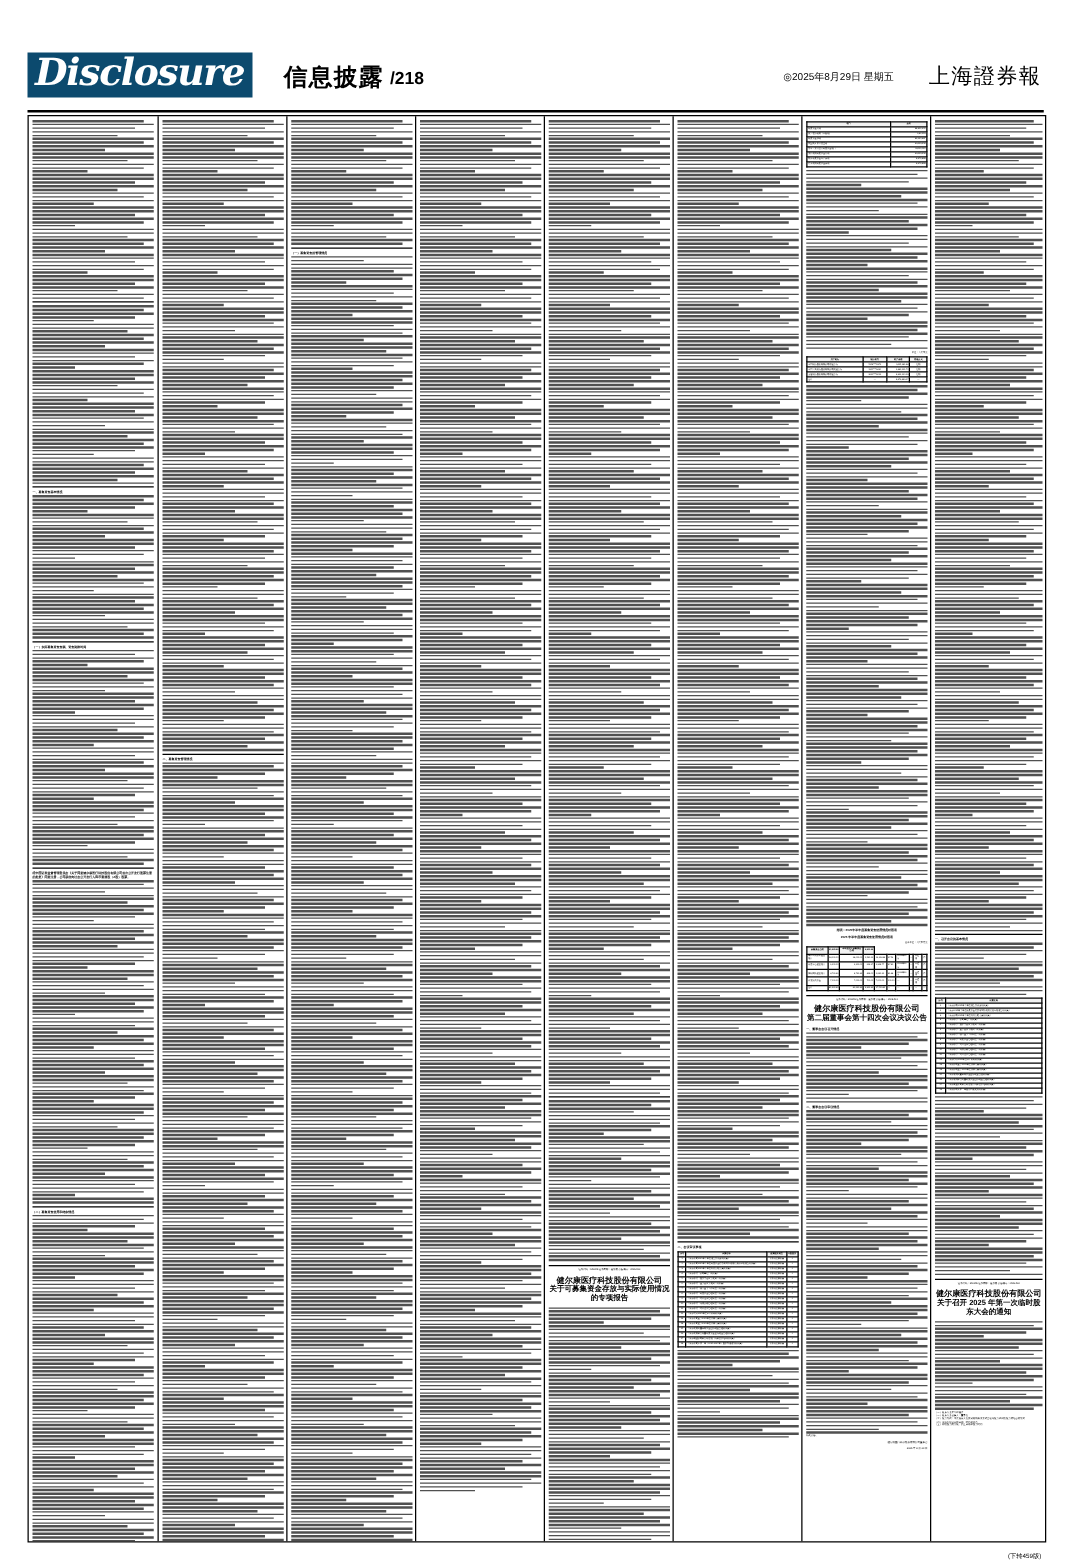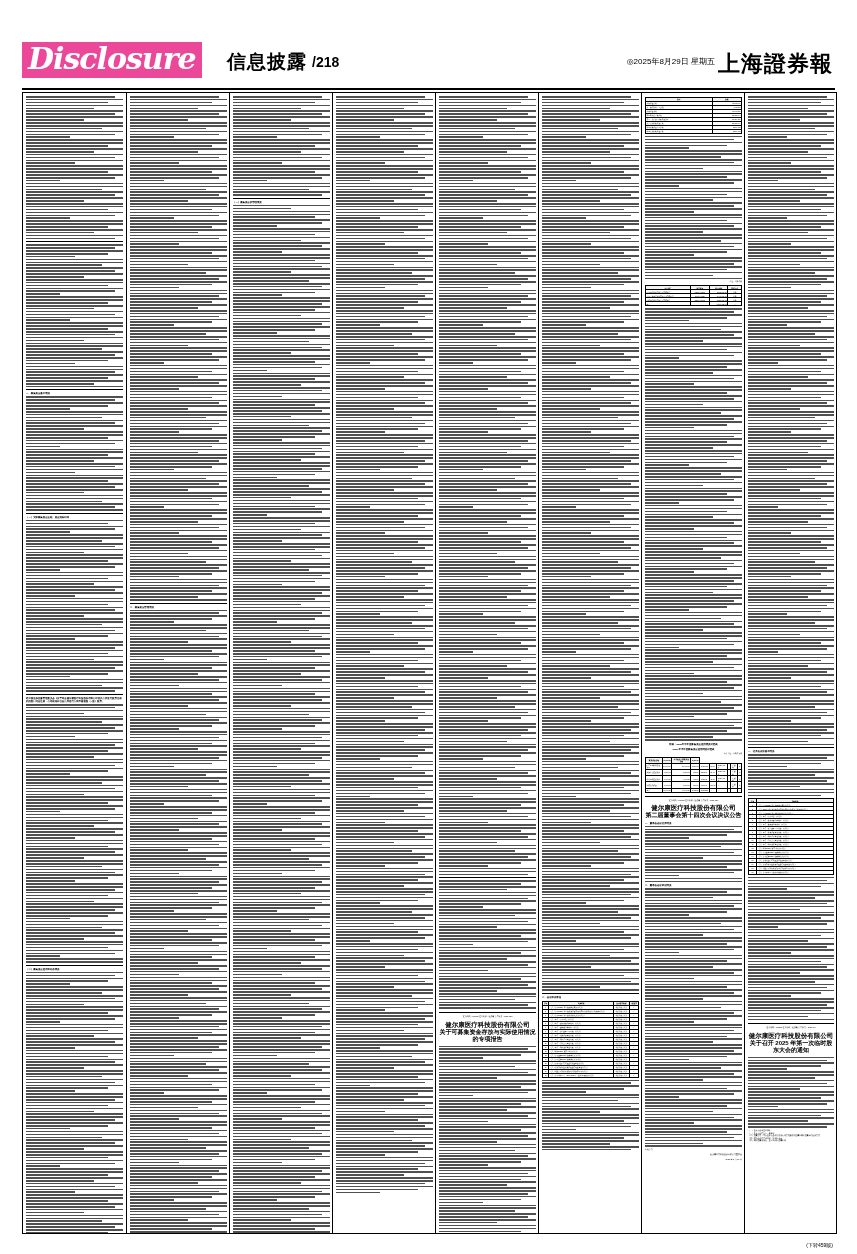--- a/index.html
+++ b/index.html
@@ -2,25 +2,25 @@
 <html><head>
 <meta charset="utf-8">
 <style>
   html,body{margin:0;padding:0;background:#fff;}
   body{width:857px;height:1254px;font-family:"Liberation Sans","DejaVu Sans",sans-serif;color:#000;overflow:hidden;}
   .page{position:relative;width:857px;height:1254px;background:#fff;}
 
   
   .masthead{position:absolute;left:22px;top:42px;width:813px;height:46px;border-bottom:2px solid #000;}
   .mh-disclosure{position:absolute;left:0;top:0;font-family:"DejaVu Serif","Liberation Serif",serif;font-weight:bold;font-style:italic;font-size:30px;letter-spacing:-1px;
-    background:#ec4899;color:#fff;padding:1px 6px 3px 6px;line-height:32px;}
+    background:#0c4a6e;color:#fff;padding:1px 6px 3px 6px;line-height:32px;}
   .mh-cn{position:absolute;left:205px;top:7px;font-size:19px;font-weight:bold;letter-spacing:1px;}
   .mh-num{position:absolute;left:290px;top:12px;font-size:14px;font-weight:bold;}
   .mh-date{position:absolute;right:120px;top:14px;font-size:8px;text-align:right;}
-  .mh-paper{position:absolute;right:2px;top:7px;font-family:"DejaVu Serif","Liberation Serif",serif;font-weight:bold;font-size:22px;letter-spacing:1px;}
+  .mh-paper{position:absolute;right:2px;top:7px;font-family:"DejaVu Serif","Liberation Serif",serif;font-weight:normal;font-size:17px;letter-spacing:1px;}
 
   
   .grid{position:absolute;left:22px;top:92px;width:813px;height:1140px;border:1px solid #000;}
   .col{position:absolute;top:0;bottom:0;overflow:hidden;}
   .col + .col{border-left:1px solid #000;}
   .c0{left:0;width:103px;}
   .c1{left:103px;width:103px;border-left:1px solid #000;}
   .c2{left:206px;width:103px;border-left:1px solid #000;}
   .c3{left:309px;width:103px;border-left:1px solid #000;}
   .c4{left:412px;width:103px;border-left:1px solid #000;}

